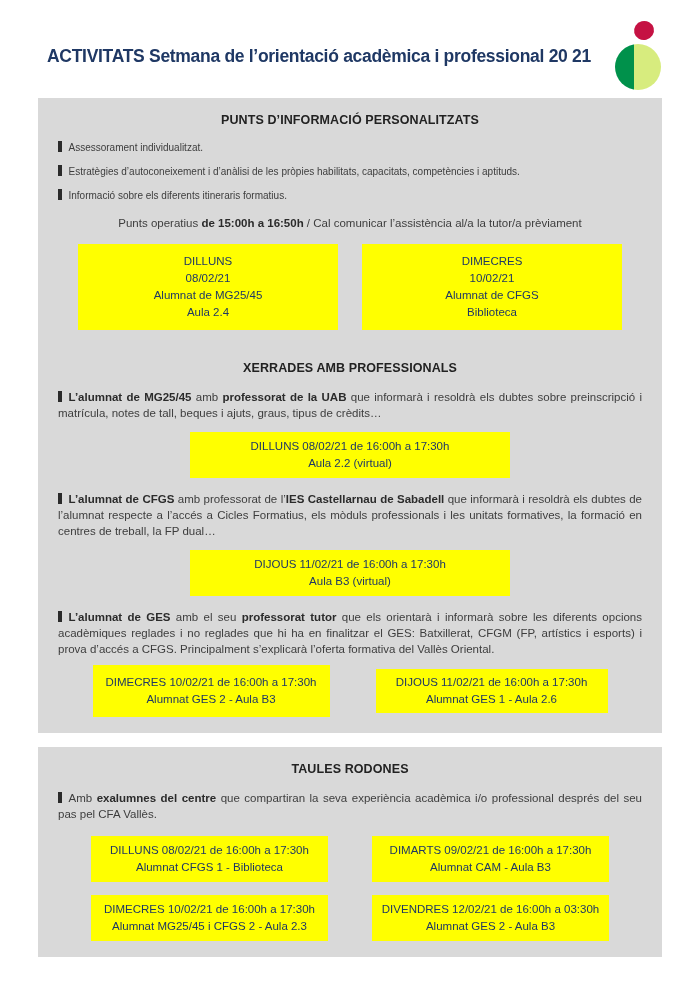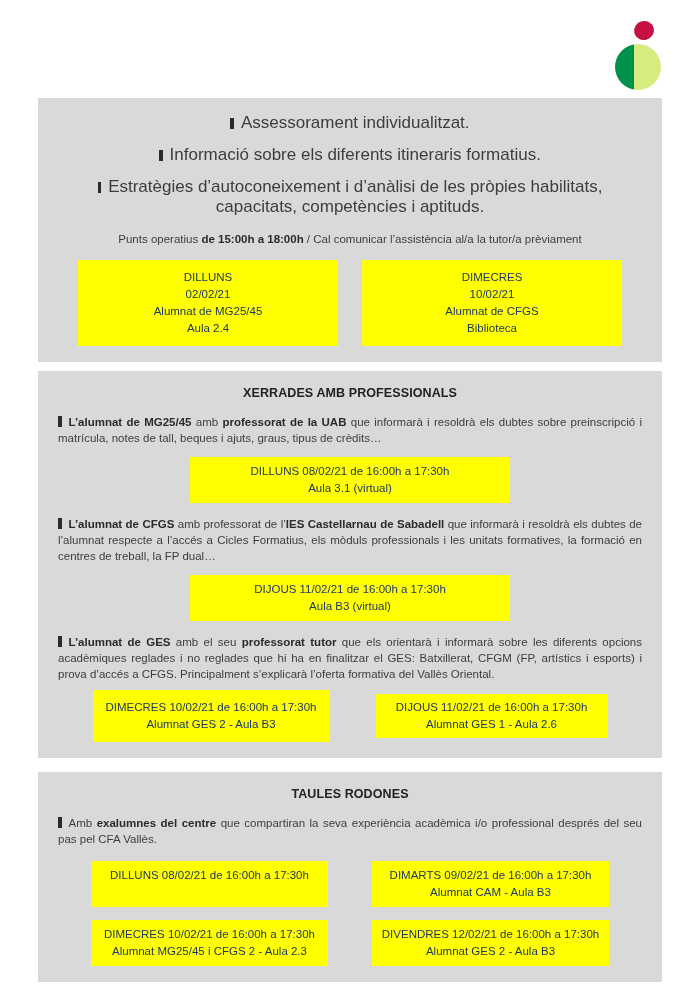--- a/index.html
+++ b/index.html
@@ -21,27 +21,27 @@
   .logo{position:absolute; right:38px; top:20px; width:47px; height:72px;}
   .logo-dot{
     position:absolute; right:8px; top:1px; width:20px; height:19px;
     border-radius:50%; background:var(--logo_red); transform:rotate(-14deg);
   }
   .logo-circle{
     position:absolute; left:0; top:24px; width:46px; height:46px; border-radius:50%;
     background:linear-gradient(90deg, var(--logo_dark_green) 0 41%, var(--logo_light_green) 41% 100%);
   }
   .section{background:var(--section_gray); margin:0 38px; padding:15px 20px 16px;}
-  .section + .section{margin-top:9px;}
+  .section + .section{}
   .section-taules{margin-top:14px !important;}
   .section-title{
     text-align:center; font-size:12.5px; font-weight:bold; color:#222;
     margin-bottom:14px; letter-spacing:0.1px;
   }
-  .bullet-line{text-align:center; font-size:17px; margin-bottom:12px; color:var(--body_text);}
+  .bullet-line{text-align:left; font-size:10px; margin-bottom:12px; color:var(--body_text);}
   .bar{
     display:inline-block; width:3.5px; height:11px; background:var(--bold_text);
     margin-right:7px; vertical-align:-1px;
   }
   .note{text-align:center; font-size:11.5px; margin:16px 0 15px; color:var(--body_text);}
   .b{font-weight:bold; color:var(--bold_text);}
   .ybox{
     background:var(--highlight_yellow); color:var(--box_text_navy);
     font-size:11.5px; line-height:17px; text-align:center; padding:8px 5px;
   }
@@ -57,58 +57,60 @@
     justify-content:center; margin-top:14px;
   }
   .grid-2x2 .ybox{padding:6px 4px;}
 </style>
 </head>
 <body>
 
 <div class="page">
 
   <header class="header">
+    <h1 class="page-title">ACTIVITATS Setmana de l’orientació acadèmica i professional 20 21</h1>
     <div class="logo">
       <span class="logo-dot"></span>
       <span class="logo-circle"></span>
     </div>
   </header>
 
   <section class="section">
+    <h2 class="section-title">PUNTS D’INFORMACIÓ PERSONALITZATS</h2>
 
     <div class="bullet-line"><span class="bar"></span><span>Assessorament individualitzat.</span></div>
+    <div class="bullet-line"><span class="bar"></span><span>Estratègies d’autoconeixement i d’anàlisi de les pròpies habilitats, capacitats, competències i aptituds.</span></div>
     <div class="bullet-line"><span class="bar"></span><span>Informació sobre els diferents itineraris formatius.</span></div>
-    <div class="bullet-line"><span class="bar"></span><span>Estratègies d’autoconeixement i d’anàlisi de les pròpies habilitats, capacitats, competències i aptituds.</span></div>
 
-    <p class="note"><span>Punts operatius </span><span class="b">de 15:00h a 18:00h</span><span> / Cal comunicar l’assistència al/a la tutor/a prèviament</span></p>
+    <p class="note"><span>Punts operatius </span><span class="b">de 15:00h a 16:50h</span><span> / Cal comunicar l’assistència al/a la tutor/a prèviament</span></p>
 
     <div class="box-row-3">
       <div class="ybox">
         <div>DILLUNS</div>
-        <div>02/02/21</div>
+        <div>08/02/21</div>
         <div>Alumnat de MG25/45</div>
         <div>Aula 2.4</div>
       </div>
       <div class="ybox">
         <div>DIMECRES</div>
         <div>10/02/21</div>
         <div>Alumnat de CFGS</div>
         <div>Biblioteca</div>
       </div>
     </div>
   </section>
 
   <section class="section">
     <h2 class="section-title">XERRADES AMB PROFESSIONALS</h2>
 
     <p class="para"><span class="bar"></span><span class="b">L’alumnat de MG25/45</span><span> amb </span><span class="b">professorat de la UAB</span><span> que informarà i resoldrà els dubtes sobre preinscripció i matrícula, notes de tall, beques i ajuts, graus, tipus de crèdits…</span></p>
 
     <div class="ybox center-box">
       <div>DILLUNS 08/02/21 de 16:00h a 17:30h</div>
-      <div>Aula 3.1 (virtual)</div>
+      <div>Aula 2.2 (virtual)</div>
     </div>
 
     <p class="para"><span class="bar"></span><span class="b">L’alumnat de CFGS</span><span> amb professorat de l’</span><span class="b">IES Castellarnau de Sabadell</span><span> que informarà i resoldrà els dubtes de l’alumnat respecte a l’accés a Cicles Formatius, els mòduls professionals i les unitats formatives, la formació en centres de treball, la FP dual…</span></p>
 
     <div class="ybox center-box">
       <div>DIJOUS 11/02/21 de 16:00h a 17:30h</div>
       <div>Aula B3 (virtual)</div>
     </div>
 
     <p class="para"><span class="bar"></span><span class="b">L’alumnat de GES</span><span> amb el seu </span><span class="b">professorat tutor</span><span> que els orientarà i informarà sobre les diferents opcions acadèmiques reglades i no reglades que hi ha en finalitzar el GES: Batxillerat, CFGM (FP, artístics i esports) i prova d’accés a CFGS. Principalment s’explicarà l’oferta formativa del Vallès Oriental.</span></p>
@@ -126,29 +128,30 @@
   </section>
 
   <section class="section section-taules">
     <h2 class="section-title">TAULES RODONES</h2>
 
     <p class="para"><span class="bar"></span><span>Amb </span><span class="b">exalumnes del centre</span><span> que compartiran la seva experiència acadèmica i/o professional després del seu pas pel CFA Vallès.</span></p>
 
     <div class="grid-2x2">
       <div class="ybox">
         <div>DILLUNS 08/02/21 de 16:00h a 17:30h</div>
+        <div>Alumnat CFGS 1 - Biblioteca</div>
       </div>
       <div class="ybox">
         <div>DIMARTS 09/02/21 de 16:00h a 17:30h</div>
         <div>Alumnat CAM - Aula B3</div>
       </div>
       <div class="ybox">
         <div>DIMECRES 10/02/21 de 16:00h a 17:30h</div>
         <div>Alumnat MG25/45 i CFGS 2 - Aula 2.3</div>
       </div>
       <div class="ybox">
-        <div>DIVENDRES 12/02/21 de 16:00h a 17:30h</div>
+        <div>DIVENDRES 12/02/21 de 16:00h a 03:30h</div>
         <div>Alumnat GES 2 - Aula B3</div>
       </div>
     </div>
   </section>
 
 </div>
 
 </body></html>

